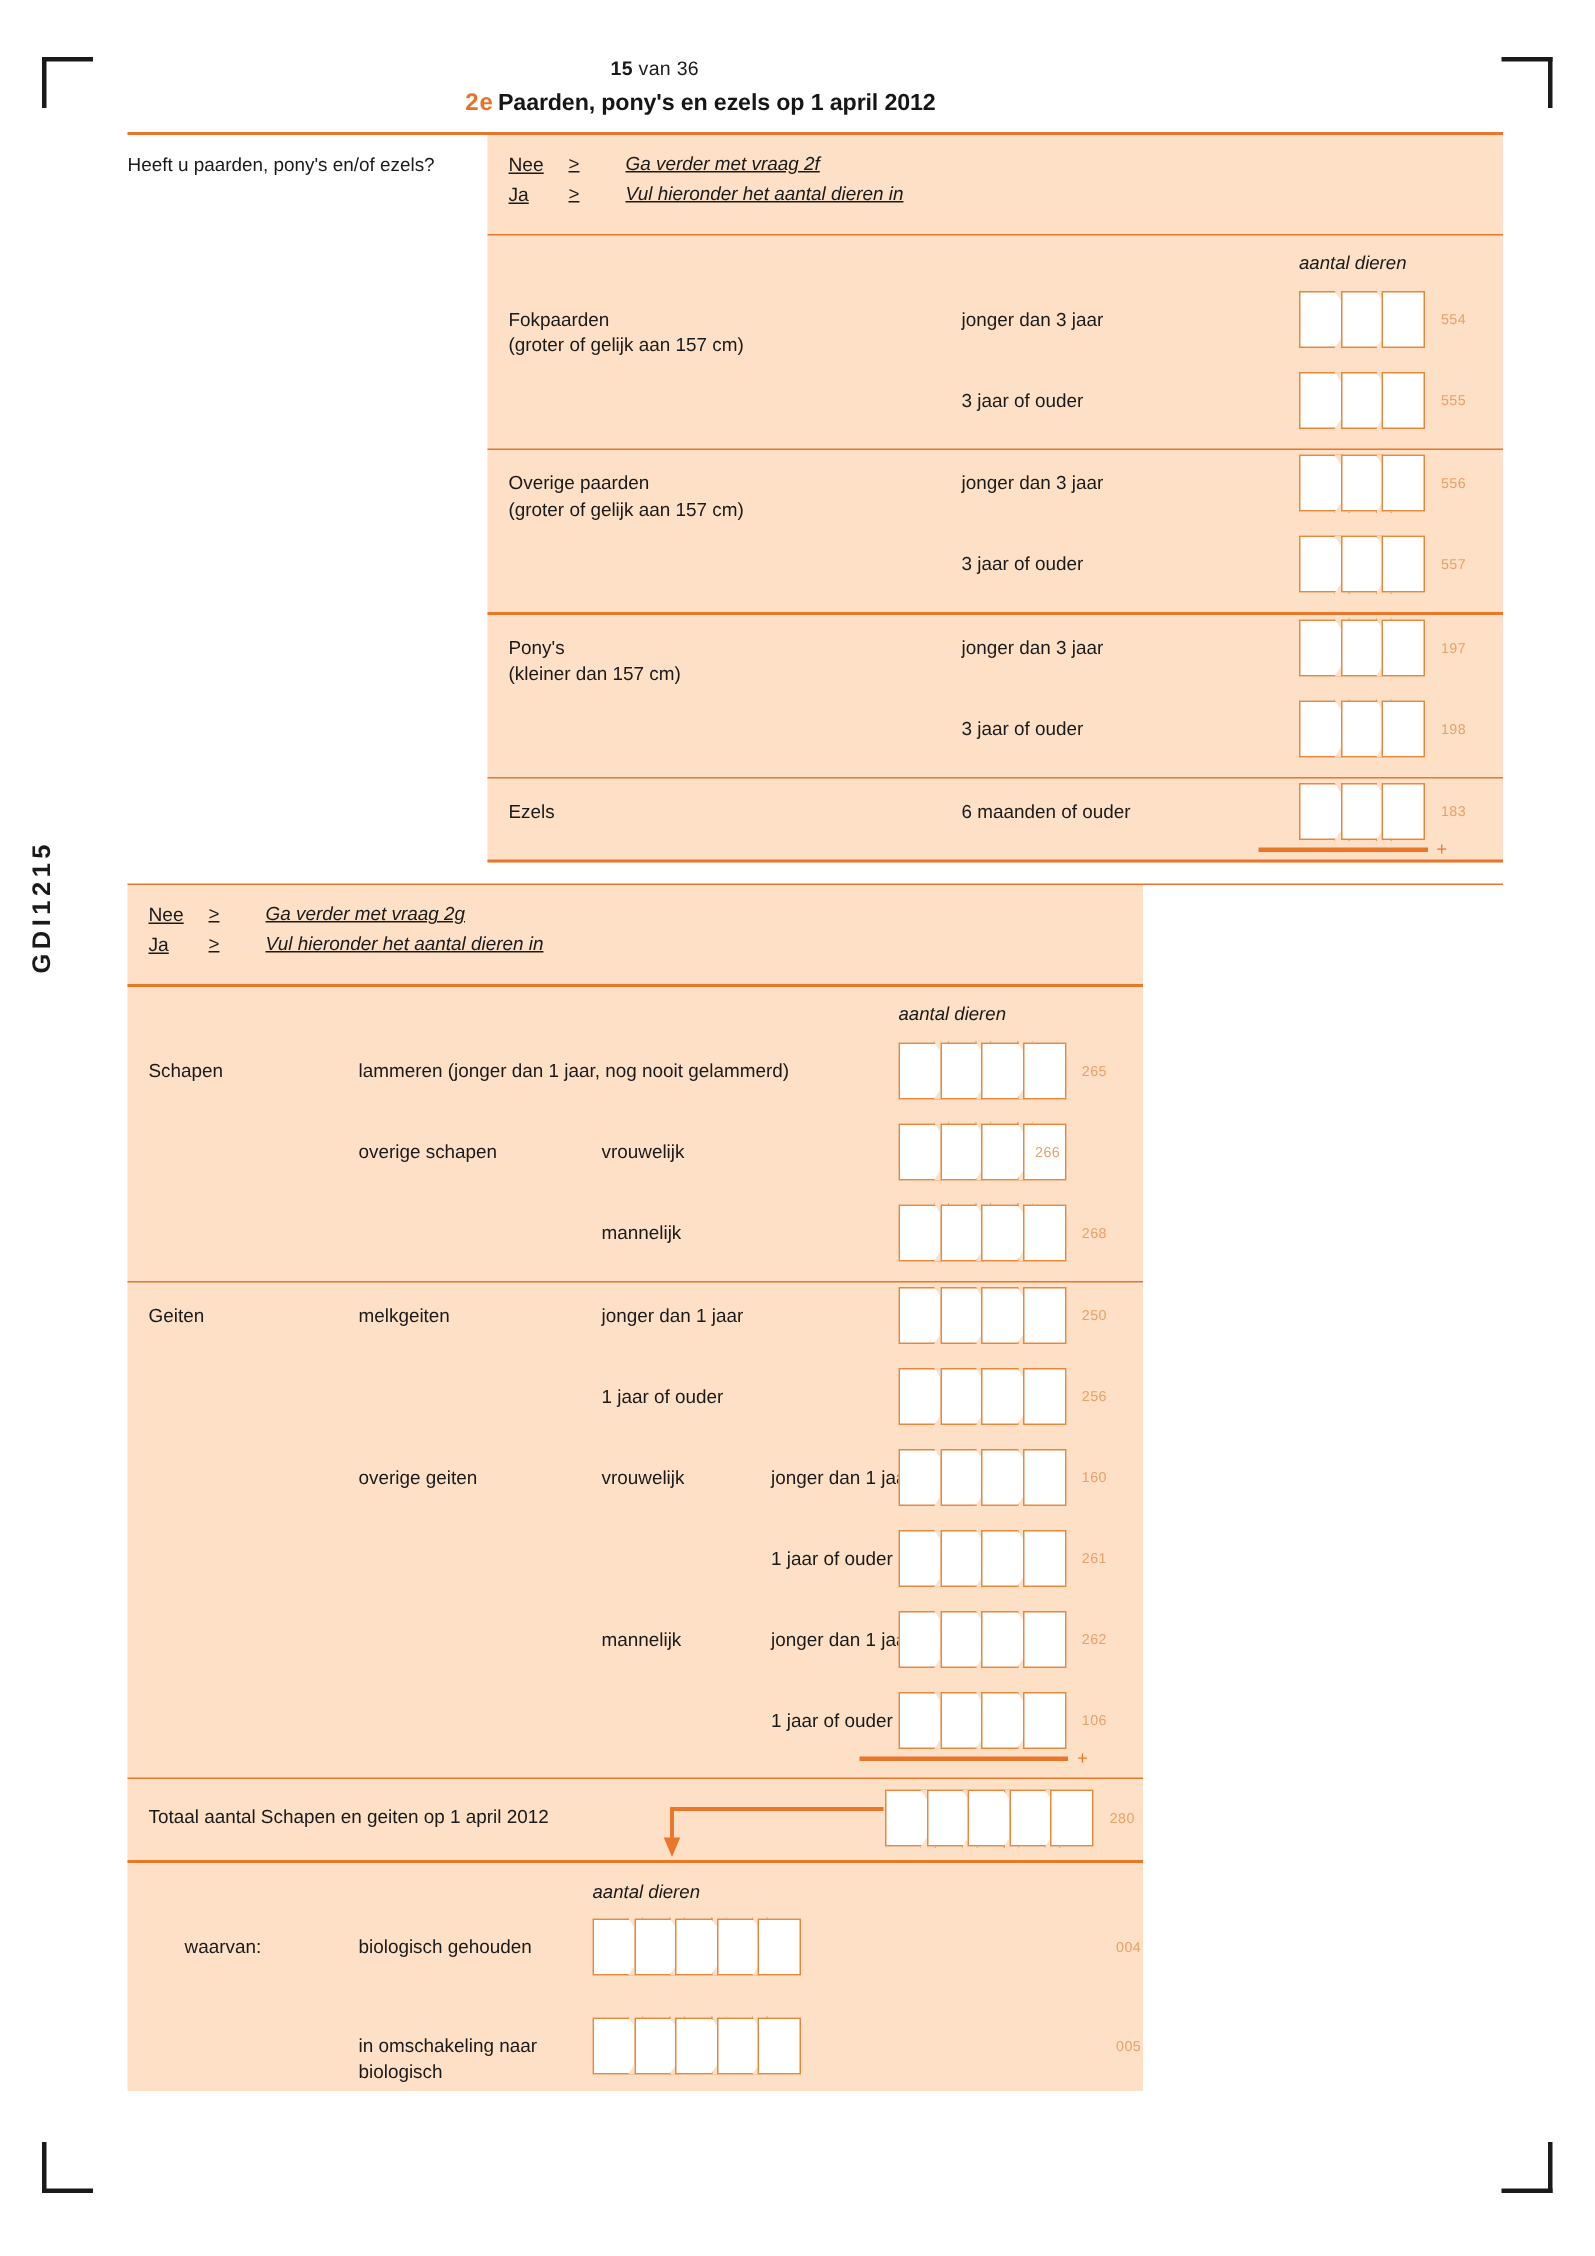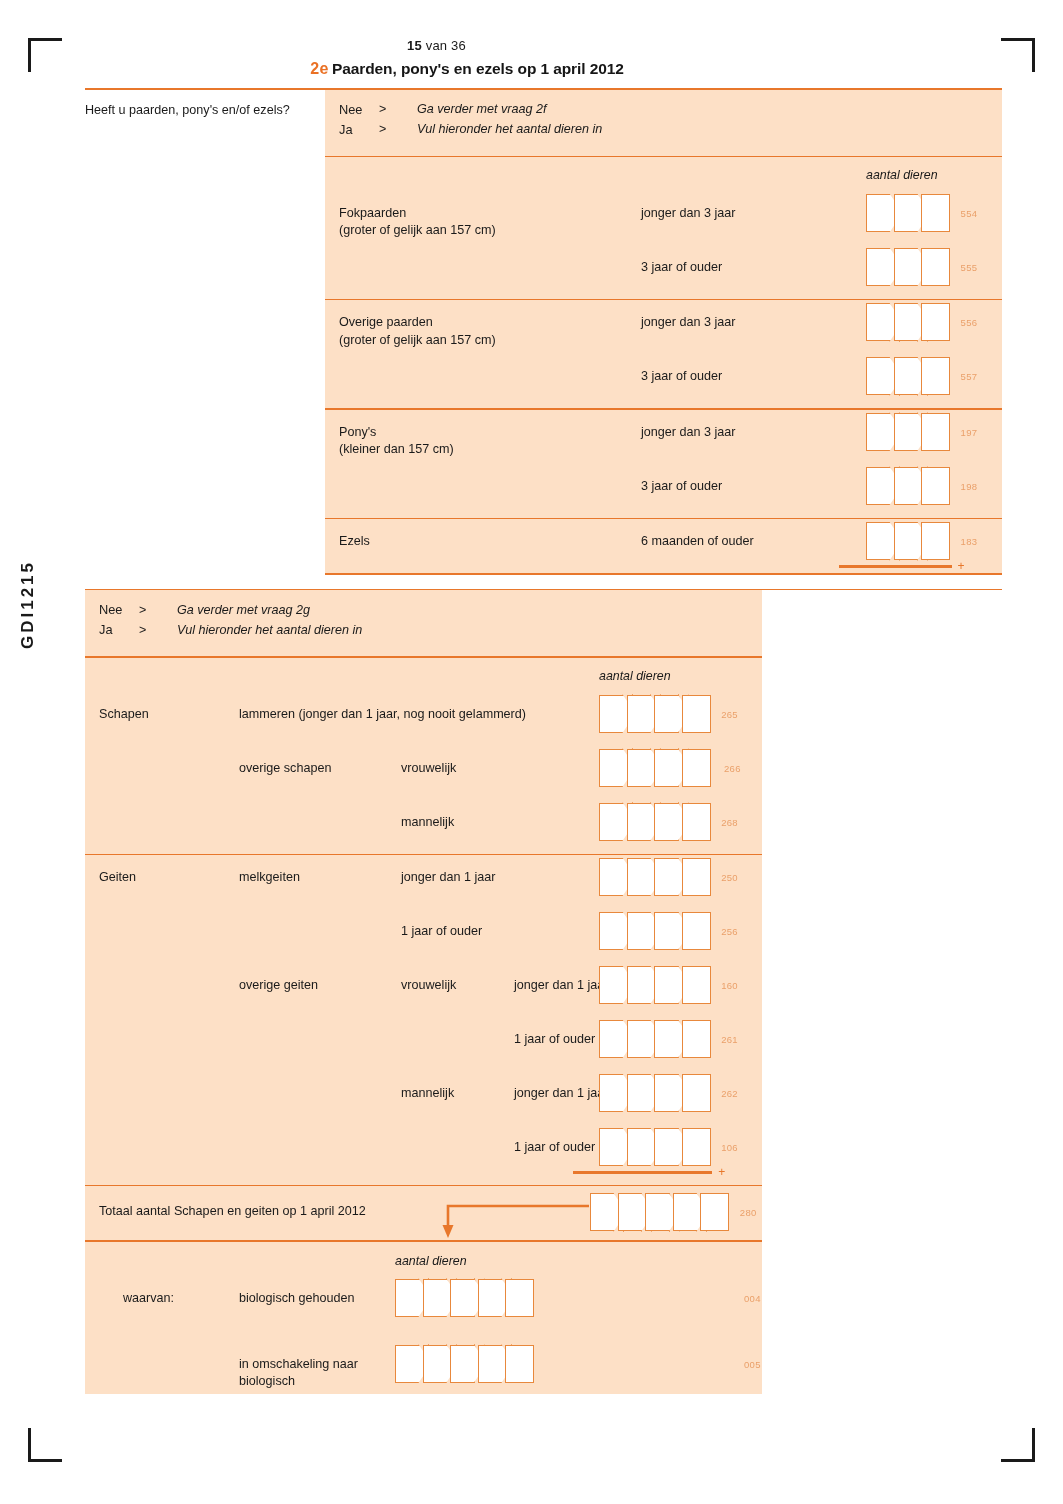--- a/index.html
+++ b/index.html
@@ -63,21 +63,21 @@
   .rule-full { height:1.6px; background:#e8772b; width:917px; }
 
   
   .body-row { display:flex; align-items:flex-start; }
   .q-col { width:240px; padding:12px 16px 0 0; }
   .q-text { font-size:12.6px; color:#1a1a1a; line-height:1.35; }
   .panel { width:677px; background:#fde0c6; }
 
   
   .intro { padding:12px 0 14px 14px; }
-  .intro-line { display:flex; align-items:center; margin-bottom:5px; }
+  .intro-line { display:flex; align-items:flex-start; margin-bottom:5px;text-decoration:underline; }
   .intro-word { width:40px; font-size:12.8px; }
   .intro-gt { width:38px; font-size:12.5px; }
   .intro-inst { font-size:12.6px; font-style:italic; }
   .panel-rule-strong { height:1.4px; background:#e8772b; }
 
   
   .hdr-band { position:relative; height:34px; }
   .hdr-aantal {
     position:absolute; font-size:12.4px; font-style:italic; color:#1a1a1a;
   }
@@ -281,21 +281,21 @@
           </div>
           <div class="code" style="left:636.2px;top:17px">265</div>
           <div class="lbl" style="left:154px;top:68px">overige schapen</div>
           <div class="lbl" style="left:316px;top:68px">vrouwelijk</div>
           <div class="boxes" style="left:514px;top:57px">
             <div class="cell"></div>
             <div class="cell"></div>
             <div class="cell"></div>
             <div class="cell"></div>
           </div>
-          <div class="code" style="left:639px;top:71px">266</div>
+          <div class="code" style="left:605px;top:71px">266</div>
           <div class="lbl" style="left:316px;top:122px">mannelijk</div>
           <div class="boxes" style="left:514px;top:111px">
             <div class="cell"></div>
             <div class="cell"></div>
             <div class="cell"></div>
             <div class="cell"></div>
           </div>
           <div class="code" style="left:636.2px;top:125px">268</div>
         </div>
         <div class="panel-rule-strong"></div>

